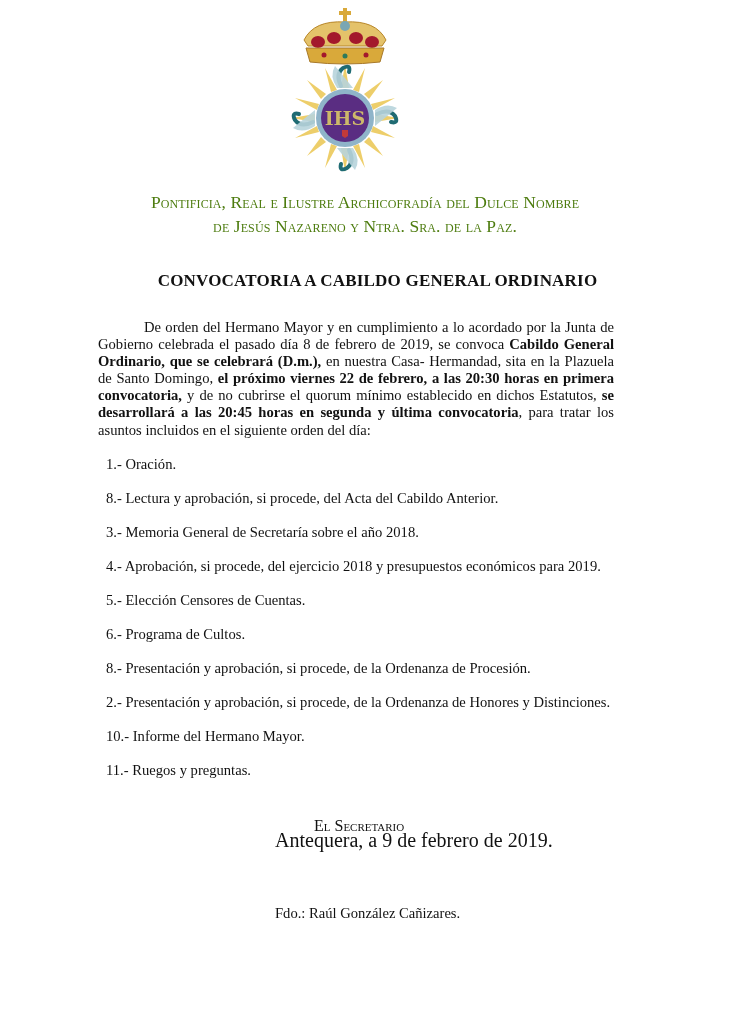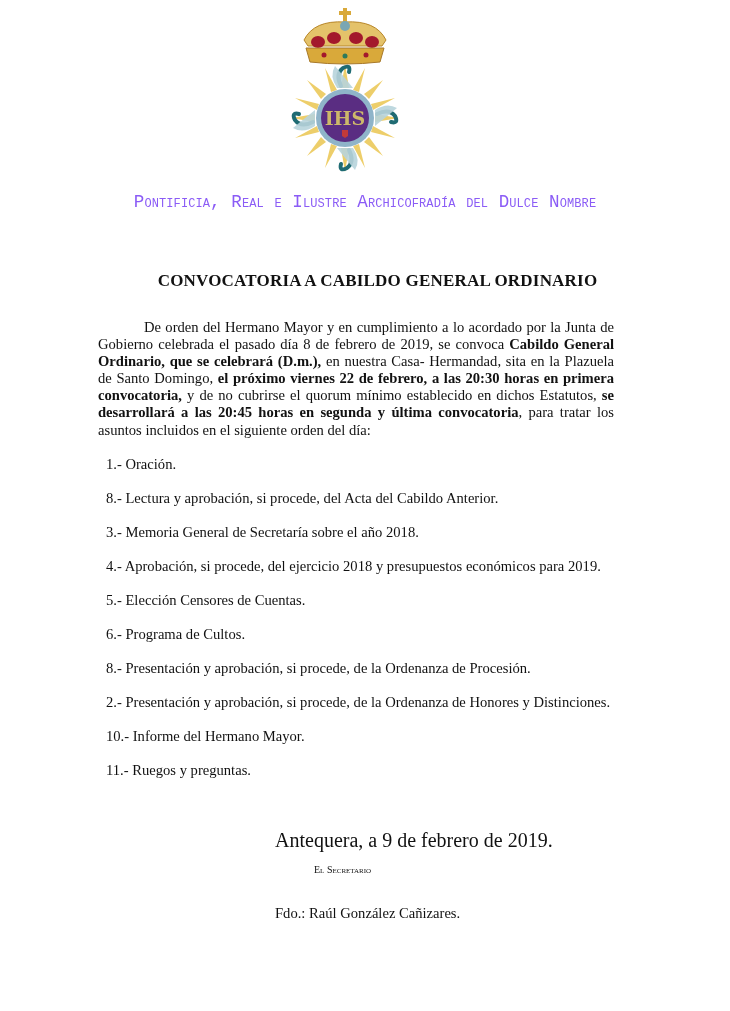--- a/index.html
+++ b/index.html
@@ -5,40 +5,40 @@
   html, body { margin: 0; padding: 0; background: #ffffff; }
   body { width: 730px; height: 1011px; position: relative; overflow: hidden;
          font-family: "Liberation Serif", serif; color: #111111; }
   .page { position: absolute; left: 0; top: 0; width: 642px; height: 1011px; }
 
   
   .emblem { position: absolute; left: 284px; top: 6px; width: 122px; height: 170px; }
 
   
   .inst-title { position: absolute; left: 100px; top: 190px; width: 530px;
-                text-align: center; font-family: Liberation Mono, monospace;
+                text-align: center; font-family: Liberation Serif, serif;
                 font-variant: small-caps; font-size: 17.5px; line-height: 24px;
-                letter-spacing: 0.1px; color: #8b5cf6; }
+                letter-spacing: 0.1px; color: #4d7c0f; }
   .inst-title div { white-space: nowrap; }
 
   .doc-heading { position: absolute; left: 100px; top: 270px; width: 555px;
                  text-align: center; font-weight: bold; font-size: 17px;
                  line-height: 22px; letter-spacing: 0.2px; }
 
   .intro { position: absolute; left: 98px; top: 319px; width: 516px;
            font-size: 14.6px; line-height: 17.1px; text-align: justify;
            text-indent: 46px; margin: 0; }
   .intro b { font-weight: bold; }
 
   .agenda { position: absolute; left: 106px; top: 456px; width: 540px;
             margin: 0; padding: 0; list-style: none; }
   .agenda li { font-size: 14.6px; line-height: 17px; height: 34px; white-space: nowrap; }
 
   .place-date { position: absolute; left: 275px; top: 831px; font-size: 20px; line-height: 18px; }
-  .signer-title { position: absolute; left: 314px; top: 861px; font-size: 10px;
+  .signer-title { position: absolute; left: 314px; top: 817px; font-size: 16px;
                   font-variant: small-caps; line-height: 18px; }
   .signer-name { position: absolute; left: 275px; top: 904px; font-size: 14.6px; line-height: 18px; }
 </style>
 </head>
 <body>
 
 <div class="page">
 
   <svg class="emblem" viewBox="0 0 122 170">
 
@@ -93,20 +93,21 @@
 
       <circle r="29" fill="#8fb4c9"></circle>
       <circle r="24" fill="#5a2d82"></circle>
       <text x="0" y="7" text-anchor="middle" font-family="DejaVu Serif, serif" font-size="19" font-weight="bold" fill="#cdb86a">IHS</text>
       <path d="M-3 12 L3 12 L3 18 L0 20 L-3 18 Z" fill="#c23a3a"></path>
     </g>
   </svg>
 
   <div class="inst-title">
     <div>Pontificia, Real e Ilustre Archicofradía del Dulce Nombre</div>
+    <div>de Jesús Nazareno y Ntra. Sra. de la Paz.</div>
   </div>
 
   <div class="doc-heading">CONVOCATORIA A CABILDO GENERAL ORDINARIO</div>
 
   <p class="intro"><span>De orden del Hermano Mayor y en cumplimiento a lo acordado por la Junta de Gobierno celebrada el pasado día 8 de febrero de 2019, se convoca </span><b>Cabildo General Ordinario, que se celebrará (D.m.),</b><span> en nuestra Casa- Hermandad, sita en la Plazuela de Santo Domingo, </span><b>el próximo viernes 22 de febrero, a las 20:30 horas en primera convocatoria,</b><span> y de no cubrirse el quorum mínimo establecido en dichos Estatutos, </span><b>se desarrollará a las 20:45 horas en segunda y última convocatoria</b><span>, para tratar los asuntos incluidos en el siguiente orden del día:</span></p>
 
   <ul class="agenda">
     <li>1.- Oración.</li>
     <li>8.- Lectura y aprobación, si procede, del Acta del Cabildo Anterior.</li>
     <li>3.- Memoria General de Secretaría sobre el año 2018.</li>

